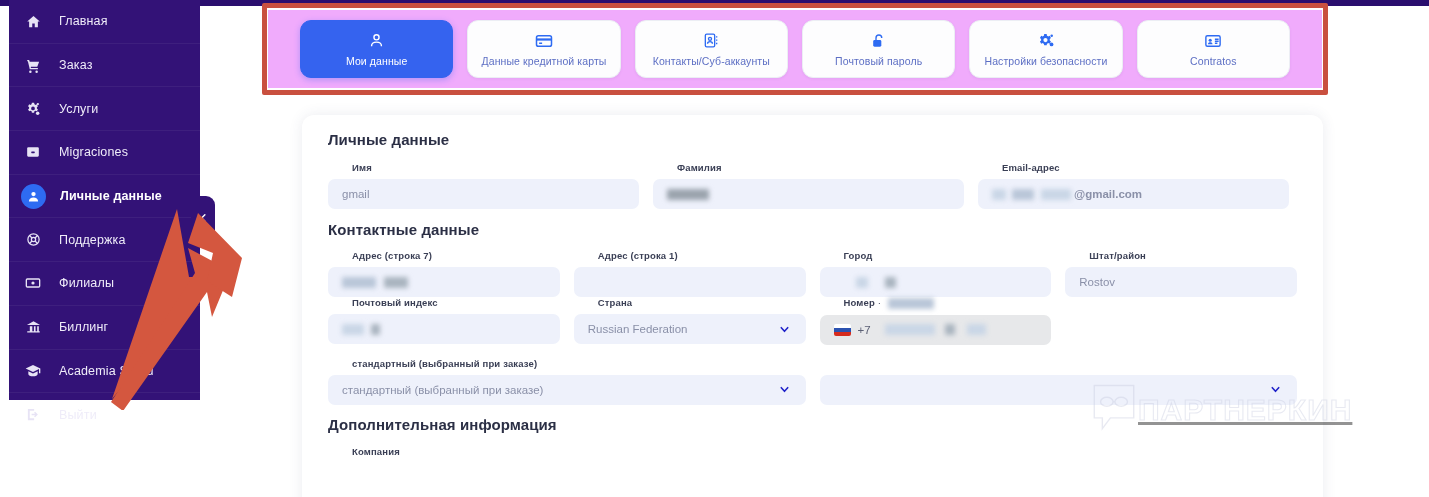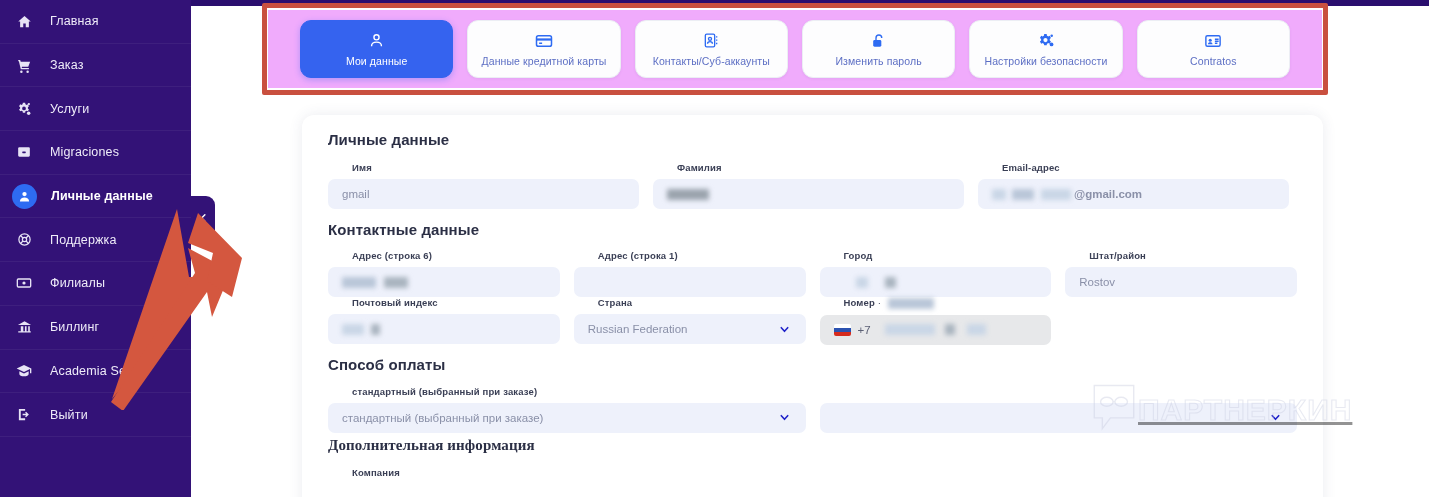--- a/index.html
+++ b/index.html
@@ -12,21 +12,21 @@
   #app { position: relative; width: 1429px; height: 497px; background: #fff; }
 
   
   .topbar {
     position: absolute; left: 0; top: 0; width: 1429px; height: 6px;
     background: #2a0e6e;
   }
 
   
   .sidebar {
-    position: absolute; left: 0; top: 0; width: 191px; height: 497px;
+    position: absolute; left: 9px; top: 0; width: 191px; height: 400px;
     background: #331277;
     z-index: 5;
   }
   .nav-item {
     position: relative;
     display: flex; align-items: center;
     height: 43.7px;
     padding-left: 12px;
     border-bottom: 1px solid rgba(255,255,255,0.055);
     cursor: pointer;
@@ -298,21 +298,21 @@
         </span>
       <span class="t-lab">Контакты/Суб-аккаунты</span>
     </div>
     <div class="tab">
       <span class="t-ico">
           <svg width="15" height="18" viewBox="0 0 24 24" fill="none" stroke="currentColor" stroke-width="2.2">
             <rect x="3.5" y="10.5" width="13" height="10.5" rx="2.2" fill="currentColor" stroke="none"></rect>
             <path d="M8 10.5V7a4.6 4.6 0 0 1 9.2 0"></path>
           </svg>
         </span>
-      <span class="t-lab">Изменить пароль</span>
+      <span class="t-lab">Почтовый пароль</span>
     </div>
     <div class="tab">
       <span class="t-ico">
           <svg width="18" height="18" viewBox="0 0 24 24" fill="currentColor">
             <path d="M9.6 2.6 9.2 5a6.6 6.6 0 0 0-1.5.9L5.6 5 3.9 7.9l1.6 1.4a6.3 6.3 0 0 0 0 1.9l-1.6 1.4 1.7 2.9 2-.9c.4.4 1 .7 1.5.9l.5 2.2h3.3l.4-2.2c.6-.2 1.1-.5 1.6-.9l2 .9 1.7-2.9-1.6-1.4a6.3 6.3 0 0 0 0-1.9l1.6-1.4-1.7-2.9-2 .9a6.6 6.6 0 0 0-1.6-.9l-.4-2.2zM11.3 8a2.8 2.8 0 1 1 0 5.6 2.8 2.8 0 0 1 0-5.6z"></path>
             <circle cx="19.4" cy="16.6" r="2.5"></circle>
             <circle cx="19.6" cy="5" r="1.7"></circle>
           </svg>
         </span>
       <span class="t-lab">Настройки безопасности</span>
@@ -357,21 +357,21 @@
           <span class="blur b3" style="width:30px; margin-left:7px;"></span>
           <span style="margin-left:3px;font-weight:bold;">@gmail.com</span>
         </div>
       </div>
     </div>
 
     <div class="sec-title" style="margin-left:12px; margin-top:12px;">Контактные данные</div>
 
     <div class="row" style="margin-top:12px; padding:0 12px;">
       <div class="fld" style="width:233px;">
-        <span class="flab">Адрес (строка 6)</span>
+        <span class="flab">Адрес (строка 7)</span>
         <div class="inp">
           <span class="blur b1" style="width:34px;"></span>
           <span class="blur b4" style="width:24px; margin-left:8px;"></span>
         </div>
       </div>
       <div class="fld" style="width:233px;">
         <span class="flab">Адрес (строка 1)</span>
         <div class="inp"></div>
       </div>
       <div class="fld" style="width:233px;">
@@ -422,21 +422,20 @@
           </span>
           <span style="margin-left:7px;color:#5b6075;">+7</span>
           <span class="blur b3" style="width:50px; margin-left:14px;"></span>
           <span class="blur b4" style="width:10px; margin-left:10px;"></span>
           <span class="blur b3" style="width:19px; margin-left:12px;"></span>
         </div>
       </div>
       <div class="fld" style="width:233px;"></div>
     </div>
 
-    <div class="sec-title" style="margin-left:12px; margin-top:11px;">Способ оплаты</div>
 
     <div class="row" style="margin-top:13px; padding:0 12px;">
       <div class="fld" style="width:480px;">
         <span class="flab">стандартный (выбранный при заказе)</span>
         <div class="inp">
           <span>стандартный (выбранный при заказе)</span>
           <span class="chev">
               <svg width="15" height="11" viewBox="0 0 24 24" fill="none" stroke="currentColor" stroke-width="3.4" stroke-linecap="round" stroke-linejoin="round">
                 <polyline points="5 8 12 16 19 8"></polyline>
               </svg>
@@ -448,21 +447,21 @@
           <span></span>
           <span class="chev">
               <svg width="15" height="11" viewBox="0 0 24 24" fill="none" stroke="currentColor" stroke-width="3.4" stroke-linecap="round" stroke-linejoin="round">
                 <polyline points="5 8 12 16 19 8"></polyline>
               </svg>
             </span>
         </div>
       </div>
     </div>
 
-    <div class="sec-title" style="margin-left:12px; margin-top:4px;font-family:Liberation Serif, serif;">Дополнительная информация</div>
+    <div class="sec-title" style="margin-left:12px; margin-top:11px;">Дополнительная информация</div>
 
     <div class="row" style="margin-top:13px; padding:0 12px;">
       <div class="fld" style="width:480px;">
         <span class="flab">Компания</span>
 
       </div>
     </div>
   </section>
 
   <div class="wm">

